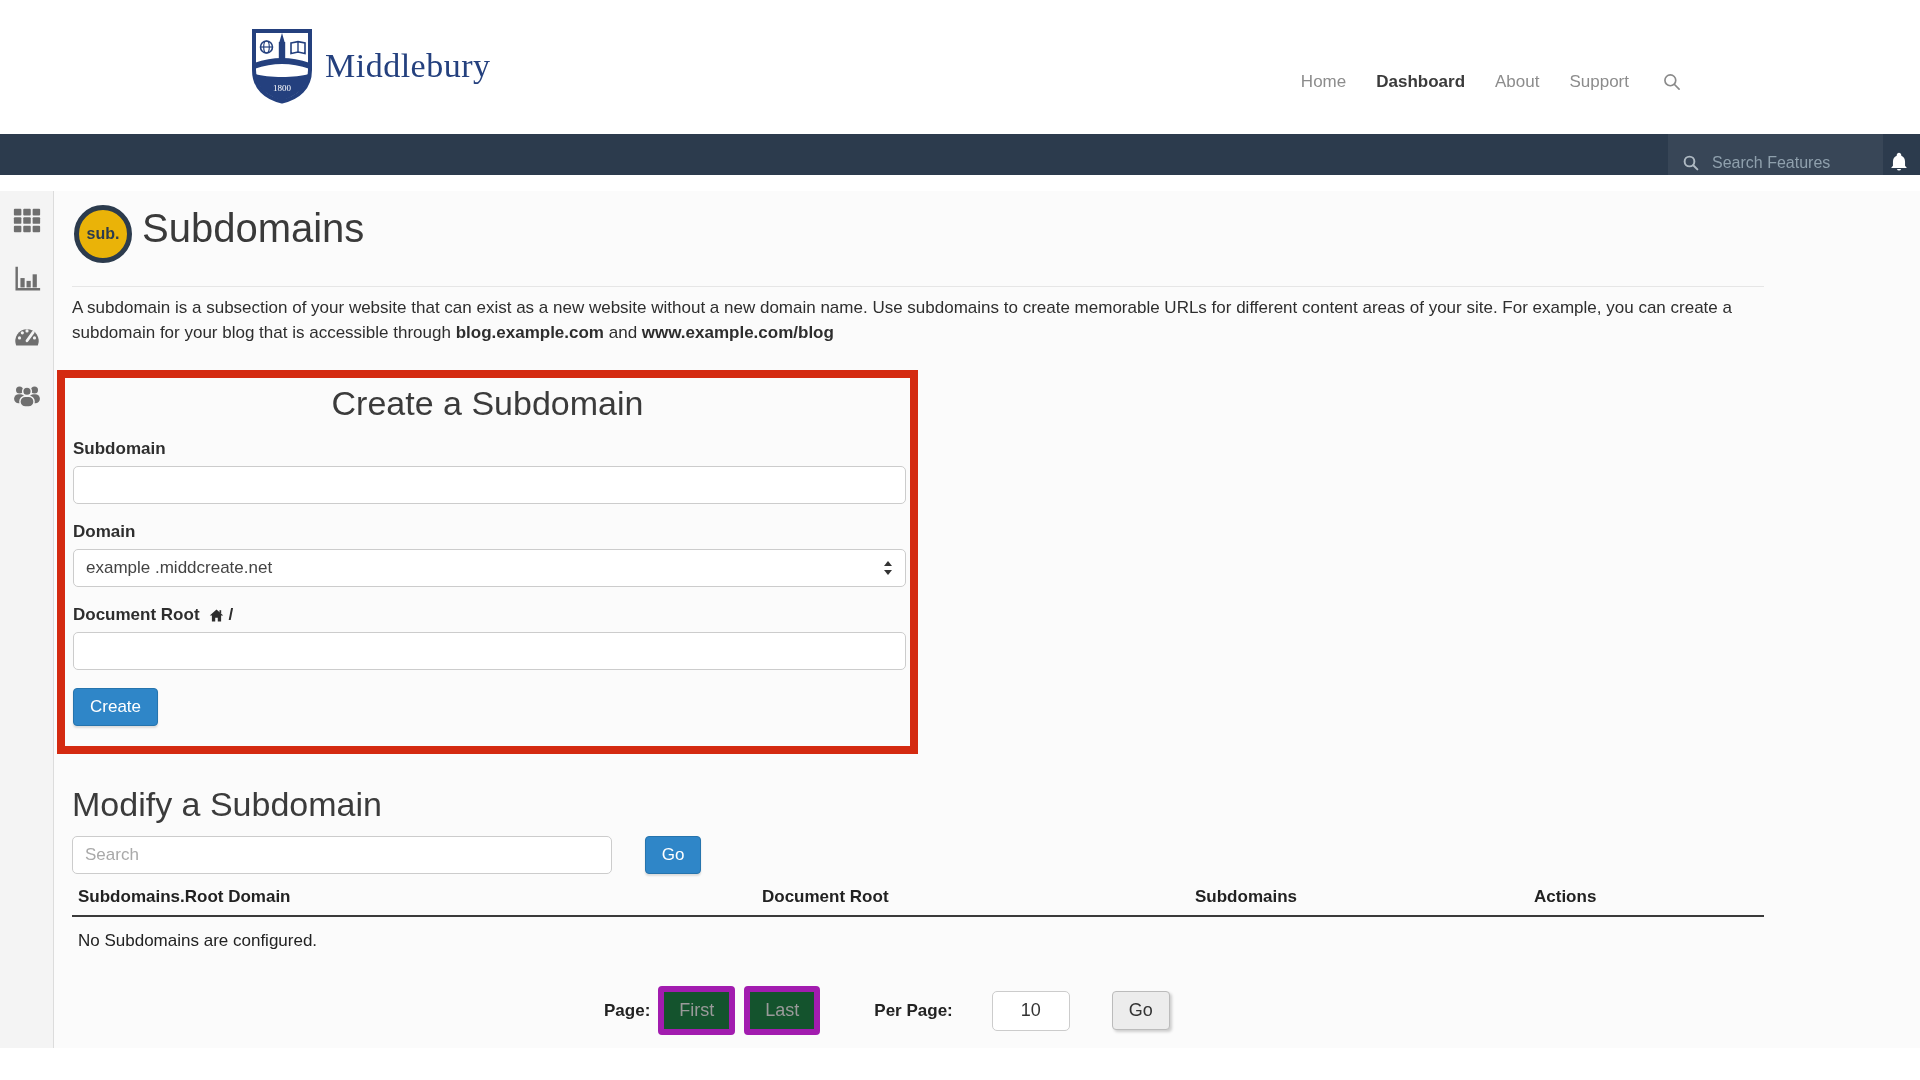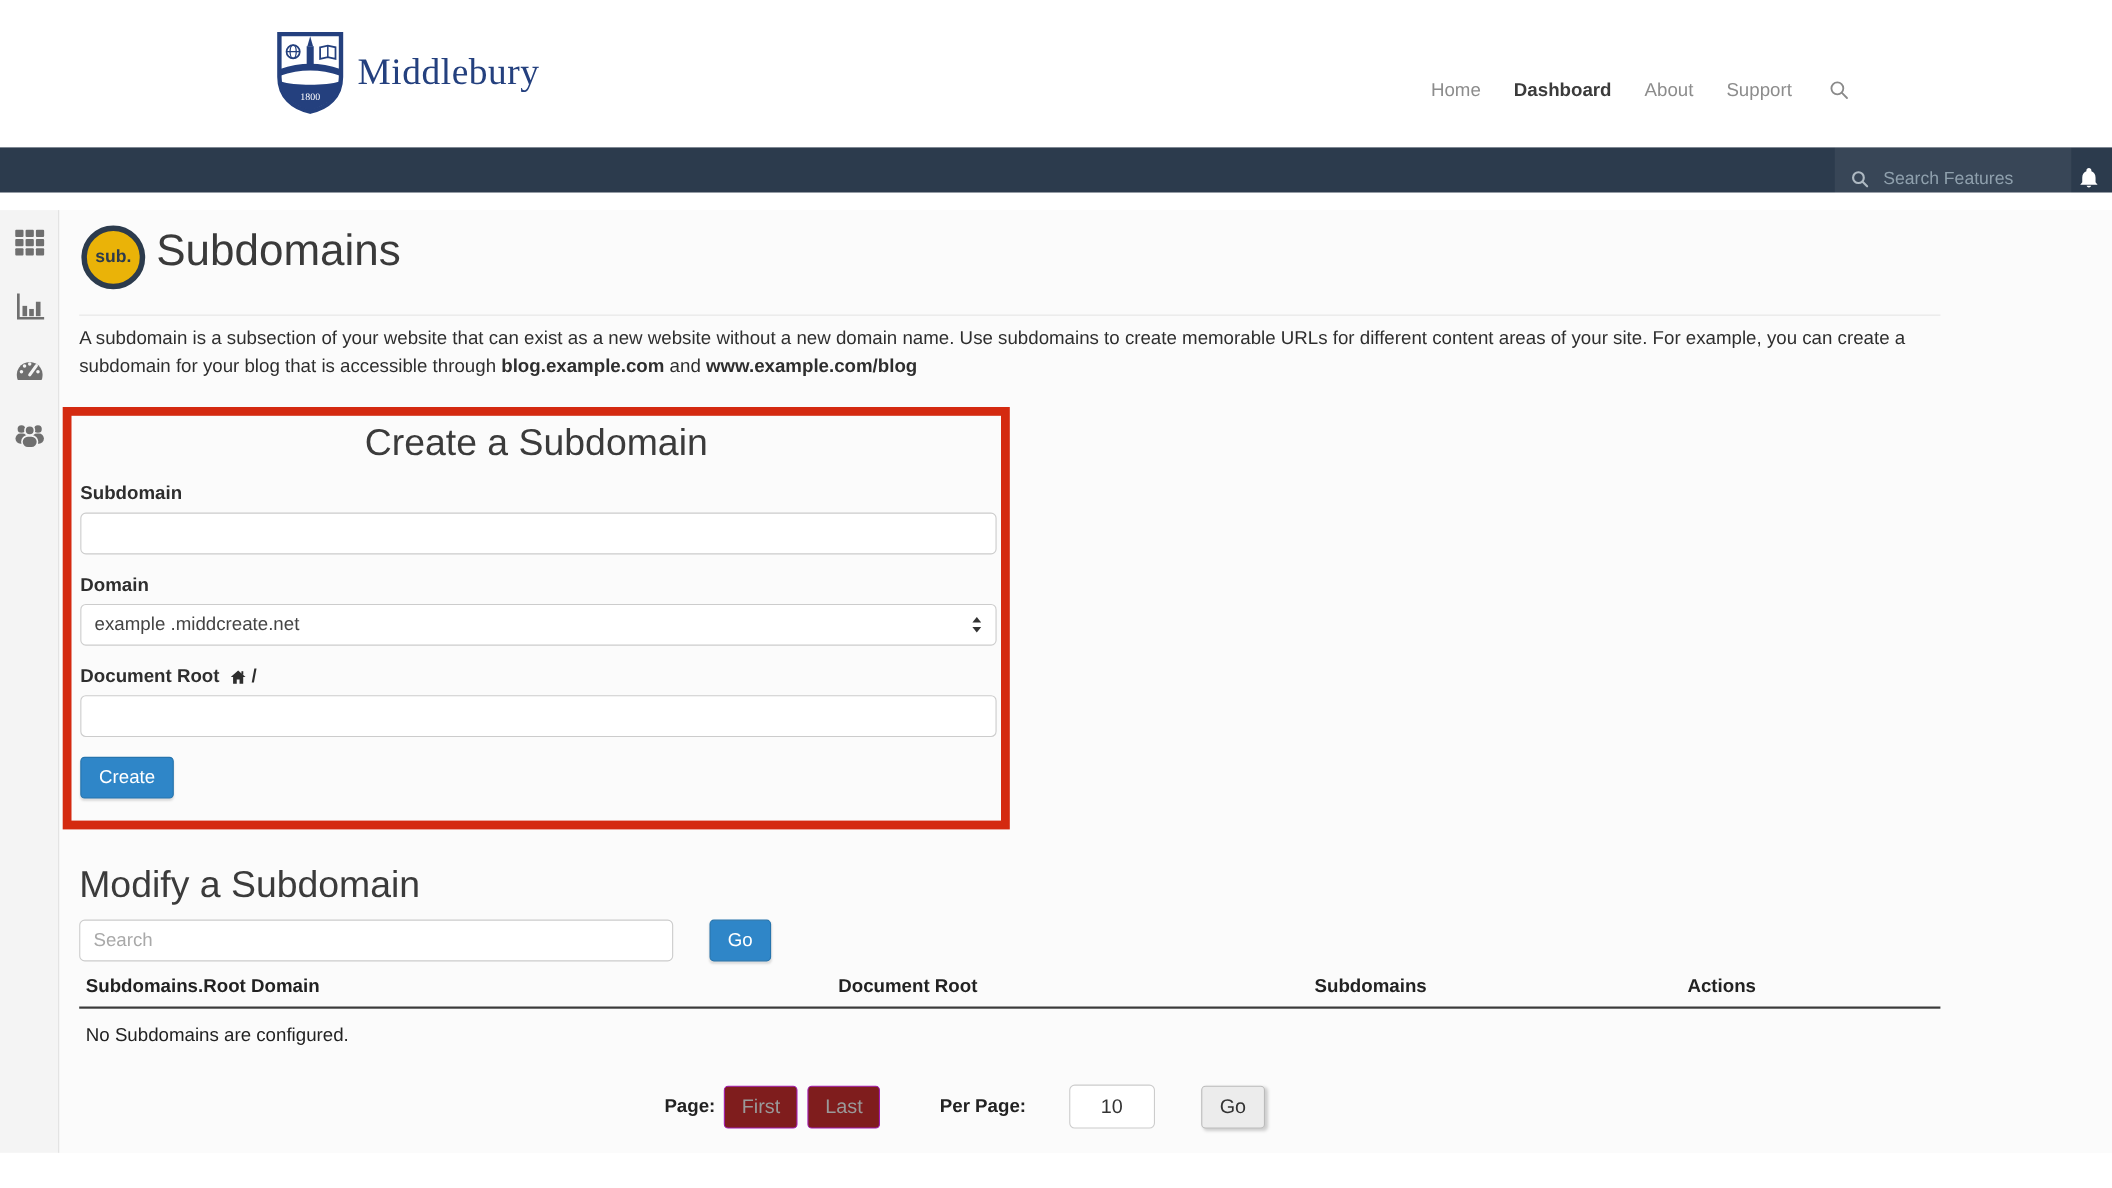--- a/index.html
+++ b/index.html
@@ -68,21 +68,21 @@
   .search-go { margin-left:33px; width:56px; height:38px; padding:0; }
 
   .table-head { position:absolute; left:18px; top:696px; width:1692px; display:grid;
     grid-template-columns:684px 433px 339px auto; border-bottom:2px solid #3a3a3a; padding:0 0 8px 6px; }
   .table-head div { font-size:17px; font-weight:bold; color:#222; }
   .empty-row { position:absolute; left:24px; top:740px; font-size:17px; color:#222; }
 
   
   .pagination { position:absolute; left:550px; top:795px; display:flex; align-items:center; }
   .pg-label { font-size:17px; font-weight:bold; color:#222; }
-  .btn-muted { background:#7f1d1d; border:1px solid #a21caf; border-radius:4px; color:#9a9a9a;
+  .btn-muted { background:#14532d; border:6px solid #a21caf; border-radius:4px; color:#9a9a9a;
     font-size:18px; font-family:"Liberation Sans", sans-serif; padding:8px 15px; cursor:pointer; }
   .btn-first { margin-left:8px; }
   .btn-last { margin-left:9px; }
   .perpage-label { margin-left:54px; }
   .perpage-input { margin-left:39px; width:78px; height:40px; text-align:center; font-size:18px; color:#333;
     background:#fff; border:1px solid #ccc; border-radius:5px; outline:none; font-family:"Liberation Sans", sans-serif; }
   .btn-go-muted { margin-left:42px; background:#ececec; border:1px solid #bbb; color:#333;
     box-shadow:2px 2px 3px rgba(0,0,0,0.18); padding:8px 16px; font-size:18px; border-radius:4px;
     font-family:"Liberation Sans", sans-serif; cursor:pointer; }
 </style>

